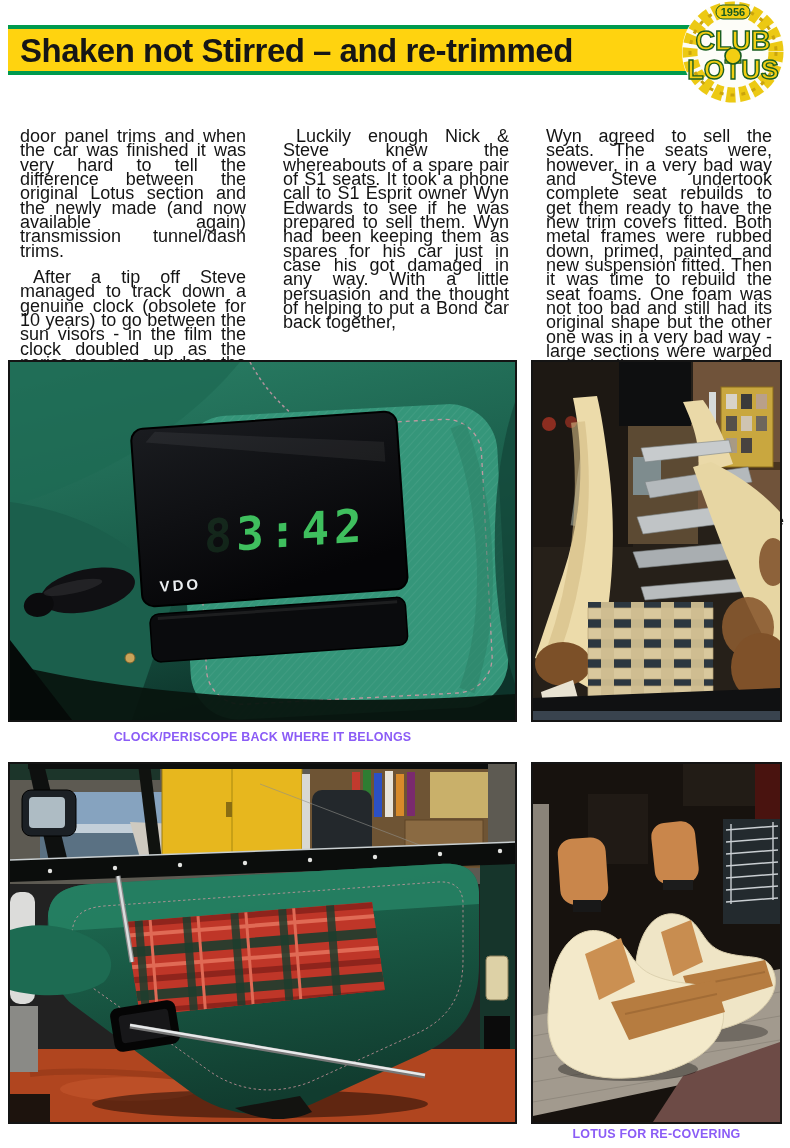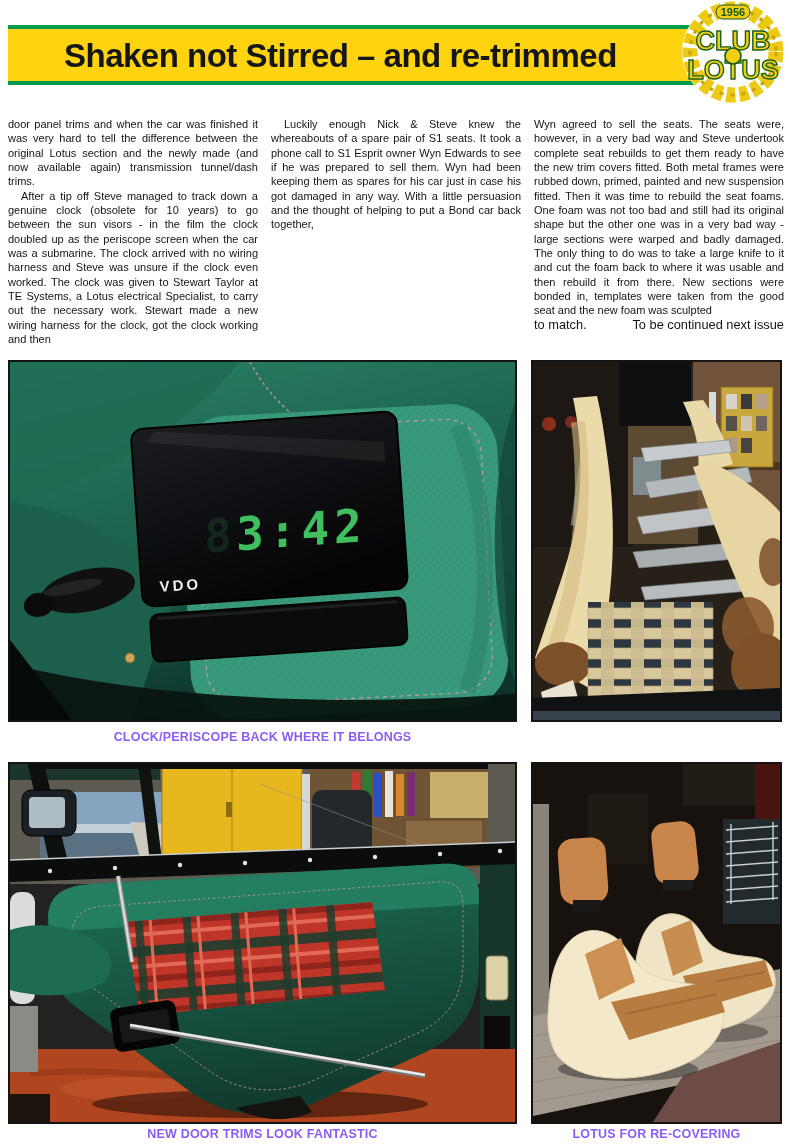--- a/index.html
+++ b/index.html
@@ -1,27 +1,27 @@
 <!DOCTYPE html>
 <html><head>
 <meta charset="utf-8">
 <style>
   html,body{margin:0;padding:0;background:#ffffff;}
   .page{position:relative;width:790px;height:1148px;background:#fff;overflow:hidden;
         font-family:"Liberation Sans",sans-serif;}
   
-  .band{position:absolute;left:8px;top:25px;width:748px;height:60px;background:#ffd30f;
+  .band{position:absolute;left:8px;top:25px;width:748px;height:50px;background:#ffd30f;
         border-top:4px solid #009a4e;border-bottom:4px solid #009a4e;box-sizing:border-box;
-        display:flex;align-items:center;padding-left:44px;}
+        display:flex;align-items:center;}
   .band h1{margin:0 0 0 12px;font-size:33px;font-weight:bold;color:#161616;letter-spacing:-0.5px;line-height:1;}
   .logo{position:absolute;left:676px;top:0;width:114px;height:106px;}
   
   .cols{position:absolute;left:8px;top:117px;width:776px;display:flex;gap:13px;}
   .col{width:250px;}
-  .col p{margin:0;font-size:11px;line-height:14.35px;text-align:justify;color:#141414;}
+  .col p{margin:12px;font-size:18px;line-height:14.35px;text-align:justify;color:#141414;}
   .col p.ind{text-indent:13px;}
   .tailline{display:flex;justify-content:space-between;font-size:12.8px;line-height:14.35px;color:#141414;}
   
   .ph{position:absolute;border:2px solid #141414;box-sizing:border-box;background:#222;overflow:hidden;}
   .p1{left:8px;top:360px;width:509px;height:362px;}
   .p2{left:531px;top:360px;width:251px;height:362px;}
   .p3{left:8px;top:762px;width:509px;height:362px;}
   .p4{left:531px;top:762px;width:251px;height:362px;}
   .cap{position:absolute;font-weight:bold;font-size:12.5px;color:#8b5cf6;text-align:center;letter-spacing:0.2px;}
   .c1{left:8px;top:730px;width:509px;}
@@ -272,21 +272,20 @@
           <rect x="102" y="240" width="66" height="44" rx="8" fill="#050505"></rect>
           <rect x="110" y="248" width="50" height="28" rx="4" fill="#171719"></rect>
         </g>
         <line x1="120" y1="262" x2="415" y2="312" stroke="#777" stroke-width="5"></line>
         <line x1="120" y1="261" x2="415" y2="311" stroke="#e8eaeb" stroke-width="2.5"></line>
         <path d="M0,166 C28,156 66,162 90,180 C103,190 105,206 94,218 C70,234 28,234 0,226 Z" fill="#1d6b52"></path>
       </g>
       <path d="M225,344 C250,358 282,358 302,348 L290,332 Z" fill="#131310"></path>
     </svg>
   </figure>
-  <figcaption class="cap c3">NEW DOOR TRIMS LOOK FANTASTIC</figcaption>
 
   <figure class="ph p4" style="margin:0">
     <svg width="247" height="358" viewBox="0 0 247 358">
       <rect width="247" height="358" fill="#17120e"></rect>
       <rect x="150" y="0" width="97" height="42" fill="#221c16"></rect>
       <rect x="55" y="30" width="60" height="70" fill="#201a15"></rect>
       <rect x="222" y="0" width="25" height="85" fill="#49130f"></rect>
       <g>
         <rect x="190" y="55" width="57" height="105" fill="#232a2e"></rect>
         <g stroke="#c9ced2" stroke-width="1.4">

